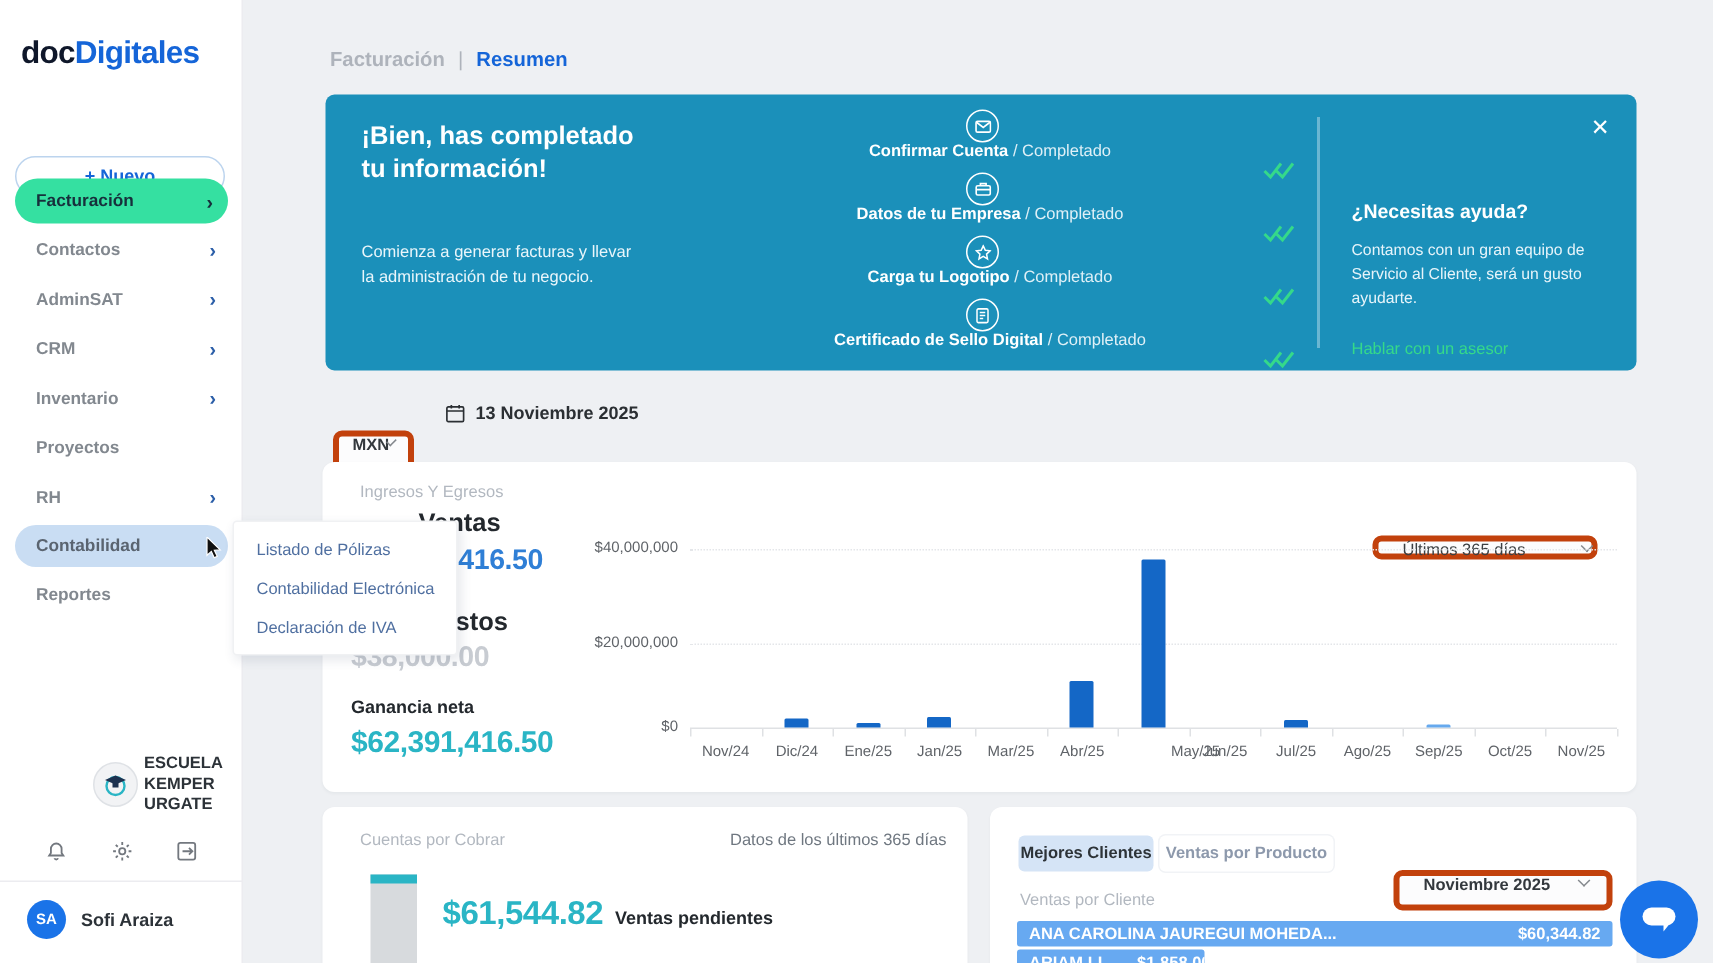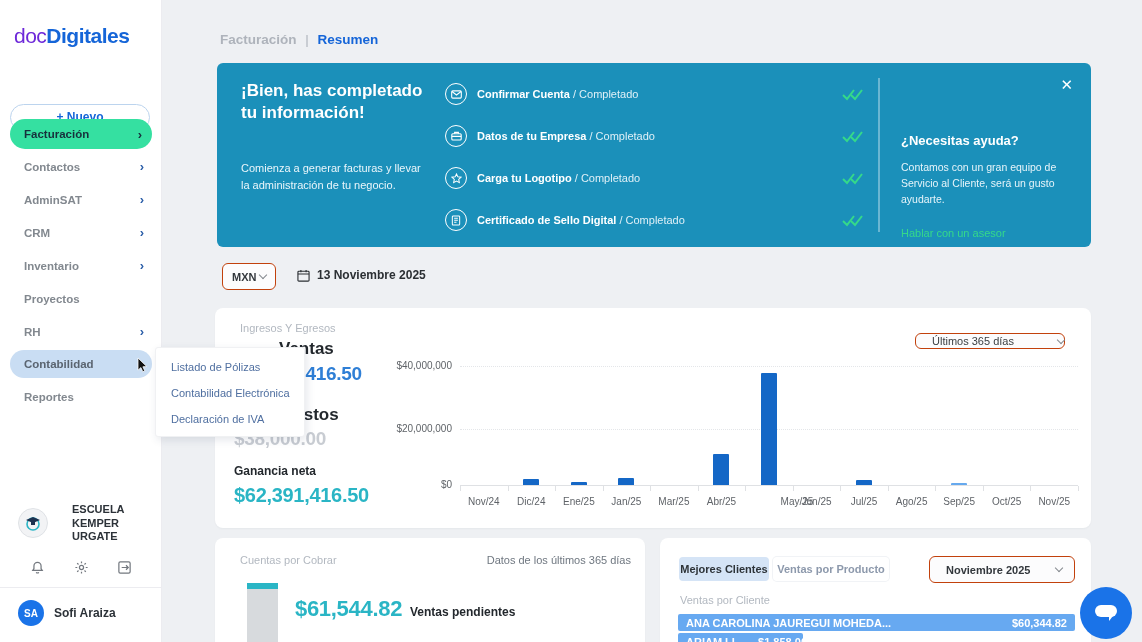--- a/index.html
+++ b/index.html
@@ -2,31 +2,31 @@
 <html><head>
 <meta charset="utf-8">
 <style>
   * { margin:0; padding:0; box-sizing:border-box; }
   html,body { width:1142px; height:642px; overflow:hidden; }
   body { font-family:"Liberation Sans", sans-serif; background:#eef0f3; position:relative; }
 
   
   .sidebar { position:absolute; left:0; top:0; width:162px; height:642px; background:#ffffff; border-right:1px solid #ececf0; z-index:5; }
   .logo { position:absolute; top:24px; left:14px; font-size:21px; letter-spacing:-0.5px; }
-  .logo .p1 { color:#6d28d9; font-weight:400; }
+  .logo .p1 { color:#0f172a; font-weight:700; }
   .logo .p2 { color:#1565d8; font-weight:700; }
   .new-btn { position:absolute; top:68px; left:10px; width:140px; height:27px; background:#fff; border:1px solid #bcd4ee; border-radius:14px; color:#1565d8; font-weight:700; font-size:12px; text-align:center; line-height:25px; cursor:pointer;margin-top:36px; }
   .menu { position:absolute; top:118px; left:0; width:162px; }
   .mi { position:relative; height:33px; display:flex; align-items:center; padding:0 18px 0 24px; font-size:11.5px; font-weight:700; color:#82888f; }
   .mi .chev-r { margin-left:auto; color:#2b5ea8; font-size:13px; font-weight:700; }
   .mi.active-green { background:#35e0a1; border-radius:16px; margin:1px 10px; height:30px; padding:0 10px 0 14px; color:#17303c; }
   .mi.active-green .chev-r { color:#17303c; }
   .mi.active-blue { background:#c9ddf3; border-radius:15px; margin:2px 10px; height:28px; padding:0 10px 0 14px; color:#5a6470; }
   .sb-bottom { position:absolute; left:0; bottom:0; width:162px; }
-  .company { display:flex; align-items:center; gap:24px; padding:10px 12px 8px 18px; font-size:11px; font-weight:700; color:#2c3238; line-height:1.25; }
+  .company { display:flex; align-items:center; gap:4px; padding:10px 12px 8px 18px; font-size:11px; font-weight:700; color:#2c3238; line-height:1.25;margin-left:44px; }
   .co-logo { width:30px; height:30px; border-radius:50%; background:#f2f3f5; border:1px solid #dfe2e6; flex:0 0 30px; display:flex; align-items:center; justify-content:center; }
   .icons-row { display:flex; justify-content:space-between; padding:8px 30px 12px 30px; align-items:center; }
   .icons-row .ic { color:#73787f; cursor:pointer; display:flex; }
   .sb-divider { border-top:1px solid #ececf0; margin:0; }
   .user-row { display:flex; align-items:center; gap:10px; padding:12px 18px 16px 18px; }
   .avatar { width:26px; height:26px; border-radius:50%; background:#1a73e8; color:#fff; font-size:10px; font-weight:700; display:flex; align-items:center; justify-content:center; }
   .user-name { font-size:12px; font-weight:700; color:#2c3238; }
 
   
   .flyout { position:absolute; left:155px; top:347px; width:150px; height:90px; background:#fff; border:1px solid #f0f1f3; box-shadow:2px 3px 8px rgba(40,60,90,0.12); border-radius:3px; z-index:6; padding:6px 0; }
@@ -34,35 +34,35 @@
 
   
   .crumb { position:absolute; left:220px; top:32px; font-size:13.5px; font-weight:700; }
   .crumb .sec { color:#aeb3bb; } .crumb .sep { color:#aeb3bb; font-weight:400; padding:0 5px; } .crumb .cur { color:#1565d8; }
 
   
   .banner { position:absolute; left:217px; top:63px; width:874px; height:184px; background:#1b90ba; border-radius:6px; color:#fff; z-index:1; }
   .bn-title { position:absolute; left:24px; top:17px; width:190px; font-size:17px; font-weight:700; line-height:1.3; }
   .bn-sub { position:absolute; left:24px; top:97px; width:190px; font-size:11px; line-height:1.5; color:#eaf6fb; }
   .bn-check { position:absolute; left:228px; top:10px; width:420px; }
-  .bn-row { display:flex; align-items:center; height:42px; }
+  .bn-row { display:flex; align-items:center; height:42px;flex-direction:column; }
   .bn-circle { width:22px; height:22px; border:1.6px solid #fff; border-radius:50%; display:flex; align-items:center; justify-content:center; flex:0 0 22px; }
   .bn-label { margin-left:10px; font-size:11px; }
   .bn-label b { font-weight:700; }
   .bn-label span { color:#dff0f7; }
   .bn-tick { margin-left:auto; display:flex; }
   .bn-vline { position:absolute; left:661px; top:15px; height:154px; width:2px; background:rgba(255,255,255,0.35); }
   .bn-help { position:absolute; left:684px; top:70px; width:170px; }
   .bn-help h4 { font-size:13px; font-weight:700; margin-bottom:12px; }
   .bn-help p { font-size:10.5px; line-height:1.5; color:#e6f4fa; margin-bottom:16px; }
   .bn-help a { font-size:11px; color:#35d98a; cursor:pointer; }
   .bn-close { position:absolute; right:18px; top:13px; font-size:15px; color:#fff; cursor:pointer; }
 
   
-  .sel { background:#fcfcfd; border:1px solid #c2410c; border-radius:6px; display:flex; align-items:center; font-size:11px; font-weight:700; color:#33383d; cursor:pointer; }
+  .sel { background:#fcfcfd; border:4px solid #c2410c; border-radius:6px; display:flex; align-items:flex-start; font-size:11px; font-weight:700; color:#33383d; cursor:pointer;margin-top:24px; }
   .chev { width:6px; height:6px; border-right:1.5px solid #85898e; border-bottom:1.5px solid #85898e; transform:rotate(45deg); margin-left:auto; margin-bottom:3px; }
   .cur-sel { position:absolute; left:222px; top:263px; width:54px; height:27px; padding:0 9px; }
   .date-wrap { position:absolute; left:297px; top:268px; display:flex; align-items:center; gap:7px; font-size:12px; font-weight:700; color:#2b2f33; }
 
   
   .card { position:absolute; background:#fff; border-radius:8px; box-shadow:0 1px 2px rgba(30,40,60,0.04); }
   .card-title { font-size:11px; color:#b2b8c0; font-weight:400; }
 
   
   .income-card { left:215px; top:308px; width:876px; height:220px; }

